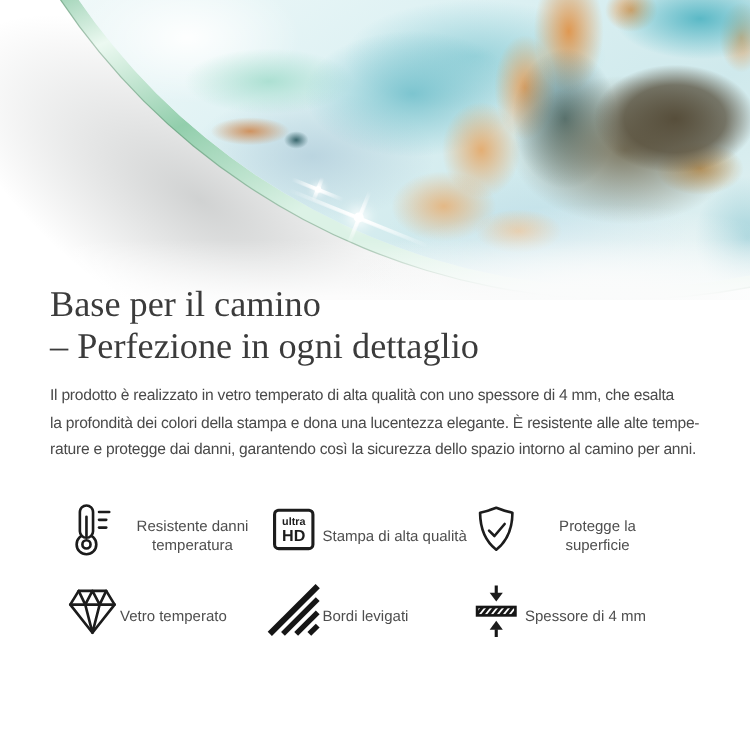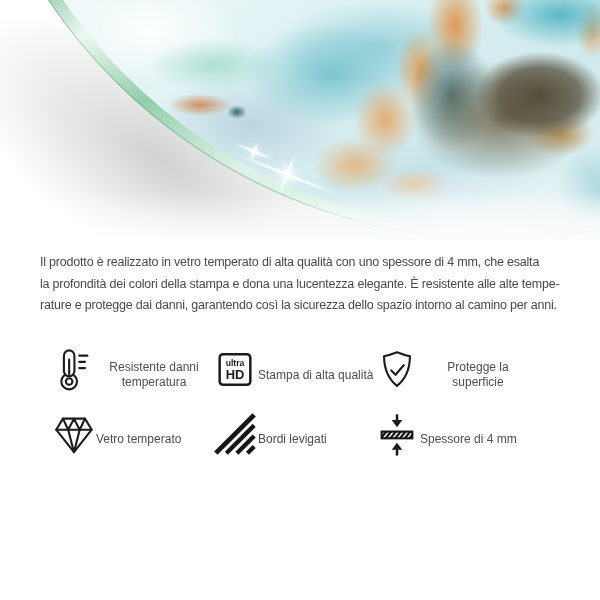--- a/index.html
+++ b/index.html
@@ -69,21 +69,21 @@
   .sparkle .ray2{width:46px;height:2.5px;left:-23px;top:-1.2px;transform:rotate(-68deg);}
   .sparkle .core{position:absolute;left:-4px;top:-4px;width:8px;height:8px;border-radius:50%;background:#fff;
     box-shadow:0 0 10px 4px rgba(255,255,255,.95);}
   .sparkle.small .ray1{width:44px;left:-22px;}
   .sparkle.small .ray2{width:20px;left:-10px;}
   .sparkle.small .core{width:5px;height:5px;left:-2.5px;top:-2.5px;box-shadow:0 0 6px 2px rgba(255,255,255,.9);}
   
   .content{position:relative;z-index:5;margin-top:-14px;padding:0 40px;}
   .page-title{font-family:"Liberation Serif","DejaVu Serif",serif;font-weight:400;
     font-size:29px;line-height:33px;color:#3b3b3b;padding-top:2px;}
-  .desc{margin-top:26px;font-size:12.5px;line-height:21.7px;color:#4a4a4a;letter-spacing:-0.2px;}
+  .desc{margin-top:12px;font-size:12.5px;line-height:21.7px;color:#4a4a4a;letter-spacing:-0.2px;}
   .desc div{white-space:nowrap;}
   
   .features{display:grid;grid-template-columns:repeat(3,1fr);row-gap:18px;
     margin-top:30px;padding:0 24px 0 10px;}
   .feature{display:flex;flex-direction:row;align-items:center;}
   .icon-box{height:46px;display:flex;align-items:center;justify-content:center;}
   .feature-label{margin-top:10px;font-size:12px;line-height:15px;color:#4e4e4e;text-align:center;}
   .icon-box svg{display:block;}
   .icon-stroke{fill:none;stroke:#1c1c1c;stroke-width:2.2;stroke-linecap:round;stroke-linejoin:round;}
   .icon-fill{fill:#1c1c1c;stroke:none;}
@@ -106,20 +106,24 @@
       <span class="core"></span>
   </div>
   <div class="sparkle small" style="left:254px;top:151px;">
     <span class="ray ray1"></span>
       <span class="ray ray2"></span>
       <span class="core"></span>
   </div>
 </div>
 
 <div class="content">
+  <div class="page-title">
+    <div>Base per il camino</div>
+    <div>– Perfezione in ogni dettaglio</div>
+  </div>
   <div class="desc">
     <div>Il prodotto è realizzato in vetro temperato di alta qualità con uno spessore di 4 mm, che esalta</div>
     <div>la profondità dei colori della stampa e dona una lucentezza elegante. È resistente alle alte tempe-</div>
     <div>rature e protegge dai danni, garantendo così la sicurezza dello spazio intorno al camino per anni.</div>
   </div>
 
   <div class="features">
 
     <div class="feature">
       <div class="icon-box">

